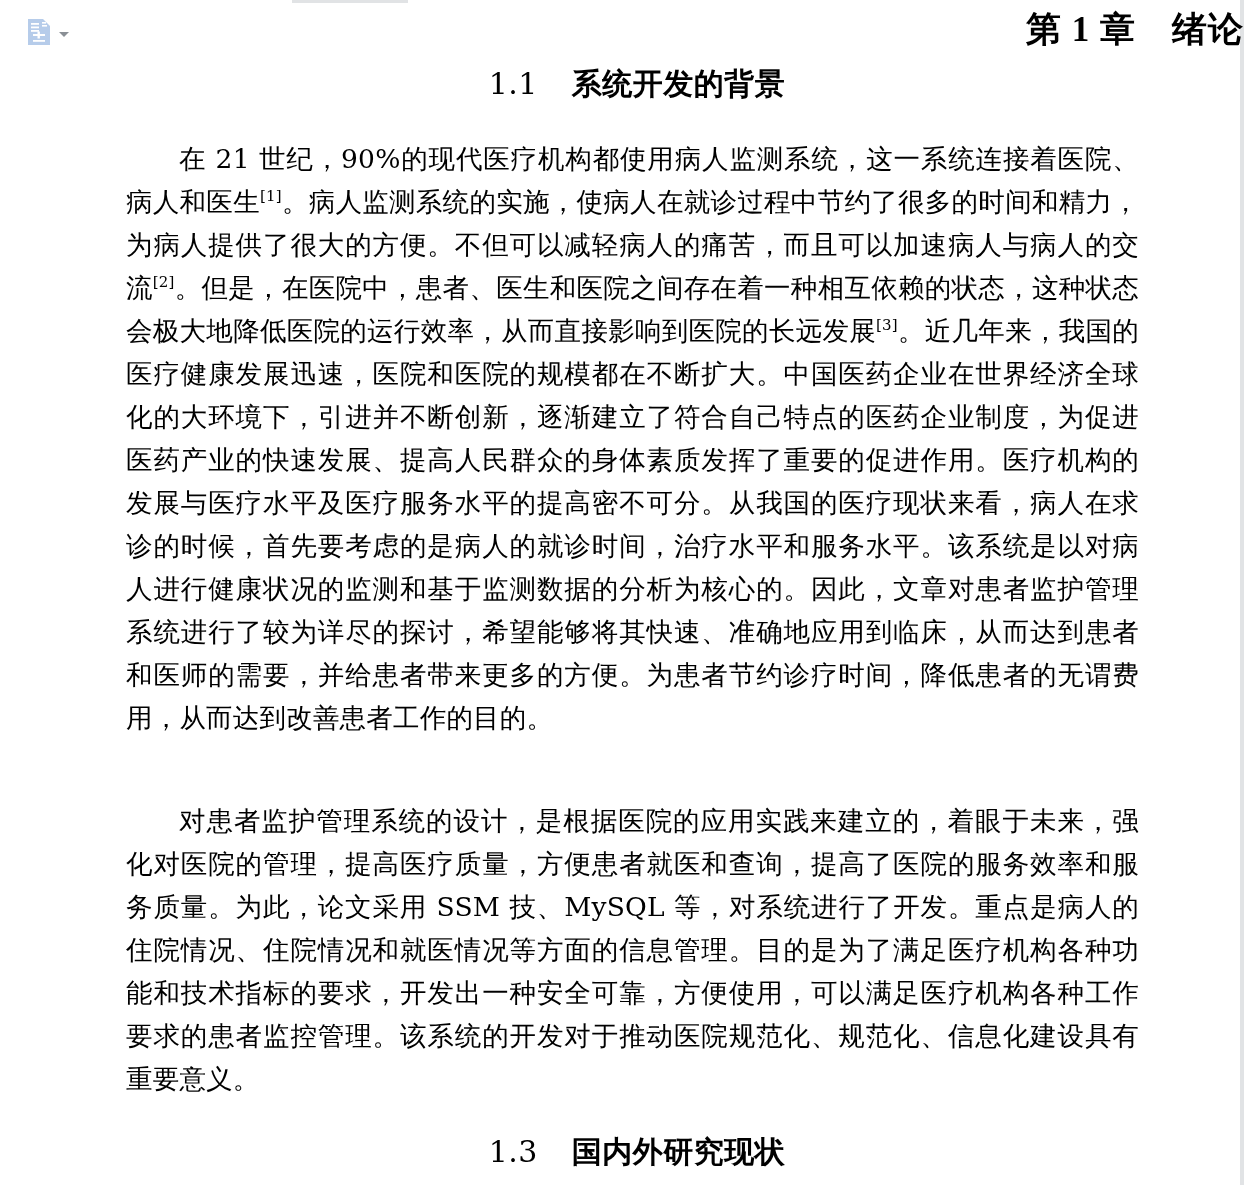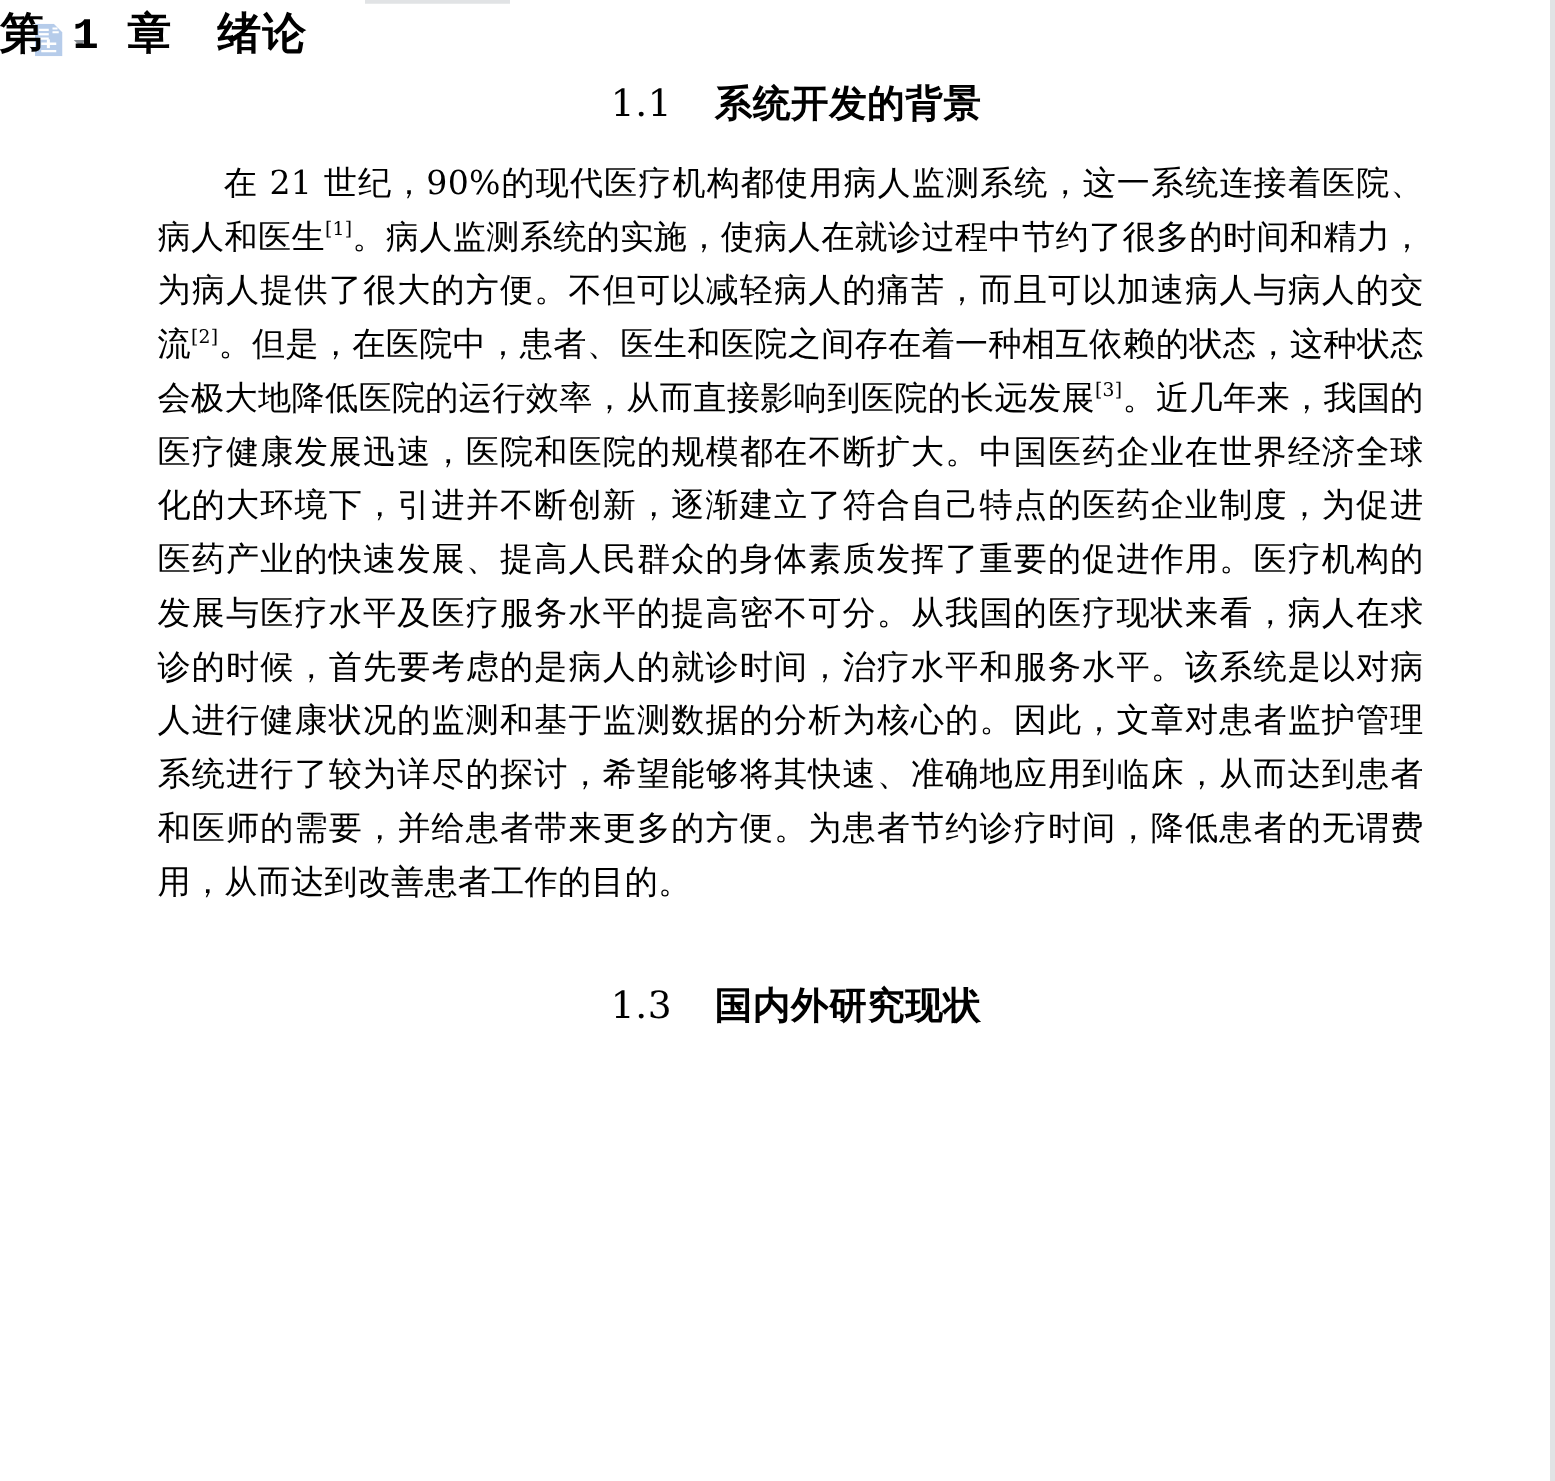--- a/index.html
+++ b/index.html
@@ -70,22 +70,22 @@
 
   
   .doc-body {
     position: absolute;
     left: 0;
     top: 0;
     width: 1244px;
   }
 
   .chapter-title {
-    text-align: left;
-    font-family: Liberation Mono, monospace;
+    text-align: right;
+    font-family: Liberation Serif, serif;
     font-size: 35px;
     font-weight: bold;
     letter-spacing: 1px;
     margin: 0;
     padding-top: 8px;
     line-height: 1.25;
   }
 
   .h2 {
     text-align: center;
@@ -105,21 +105,21 @@
   p.para {
     margin: 0;
     padding: 0 105px 0 126px;
     font-size: 26.5px;
     line-height: 43px;
     text-align: justify;
     text-justify: inter-ideograph;
     text-indent: 2em;
     letter-spacing: 0.2px;
   }
-  p.para.first { margin-top: 22px; }
+  p.para.first { margin-top: 34px; }
 
   sup.cite {
     font-size: 15px;
     vertical-align: super;
     line-height: 0;
     font-family: "DejaVu Serif", "Liberation Serif", serif;
   }
 
   .spacer-1 { height: 26px; }
   .spacer-2 { height: 20px; }
@@ -155,20 +155,21 @@
 
     <h2 class="h2">
       <span class="num">1.1</span><span class="gap"></span><span>系统开发的背景</span>
     </h2>
 
     <p class="para first"><span>在 21 世纪，90%的现代医疗机构都使用病人监测系统，这一系统连接着医院、病人和医生</span><sup class="cite">[1]</sup><span>。病人监测系统的实施，使病人在就诊过程中节约了很多的时间和精力，为病人提供了很大的方便。不但可以减轻病人的痛苦，而且可以加速病人与病人的交流</span><sup class="cite">[2]</sup><span>。但是，在医院中，患者、医生和医院之间存在着一种相互依赖的状态，这种状态会极大地降低医院的运行效率，从而直接影响到医院的长远发展</span><sup class="cite">[3]</sup><span>。近几年来，我国的医疗健康发展迅速，医院和医院的规模都在不断扩大。中国医药企业在世界经济全球化的大环境下，引进并不断创新，逐渐建立了符合自己特点的医药企业制度，为促进医药产业的快速发展、提高人民群众的身体素质发挥了重要的促进作用。医疗机构的发展与医疗水平及医疗服务水平的提高密不可分。从我国的医疗现状来看，病人在求诊的时候，首先要考虑的是病人的就诊时间，治疗水平和服务水平。该系统是以对病人进行健康状况的监测和基于监测数据的分析为核心的。因此，文章对患者监护管理系统进行了较为详尽的探讨，希望能够将其快速、准确地应用到临床，从而达到患者和医师的需要，并给患者带来更多的方便。为患者节约诊疗时间，降低患者的无谓费用，从而达到改善患者工作的目的。</span></p>
 
     <div class="spacer-1"></div>
 
 
+    <p class="para first">对患者监护管理系统的设计，是根据医院的应用实践来建立的，着眼于未来，强化对医院的管理，提高医疗质量，方便患者就医和查询，提高了医院的服务效率和服务质量。为此，论文采用 SSM 技、MySQL 等，对系统进行了开发。重点是病人的住院情况、住院情况和就医情况等方面的信息管理。目的是为了满足医疗机构各种功能和技术指标的要求，开发出一种安全可靠，方便使用，可以满足医疗机构各种工作要求的患者监控管理。该系统的开发对于推动医院规范化、规范化、信息化建设具有重要意义。</p>
 
     <div class="spacer-2"></div>
 
     <h2 class="h2">
       <span class="num">1.3</span><span class="gap"></span><span>国内外研究现状</span>
     </h2>
 
   </div>
 </div>
 

